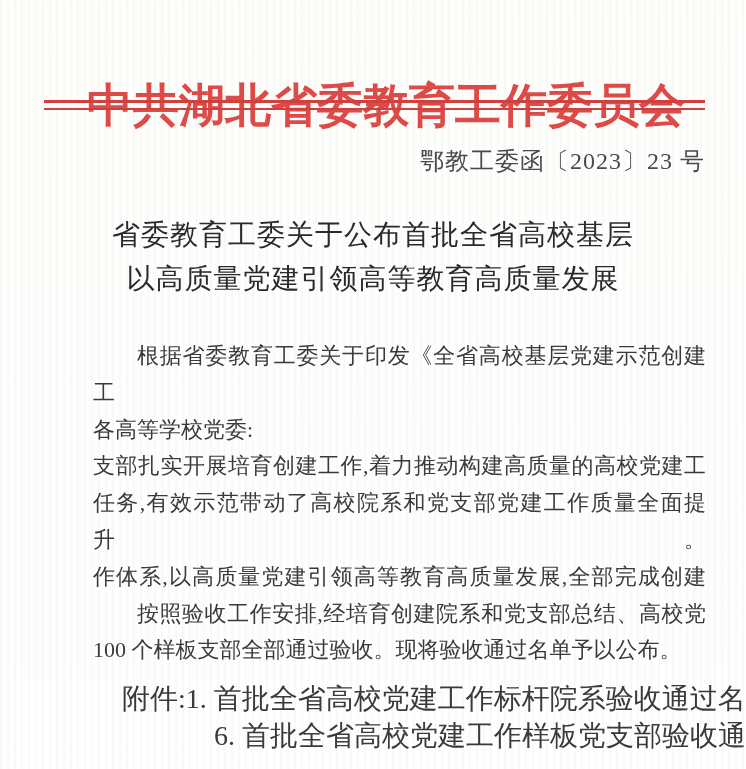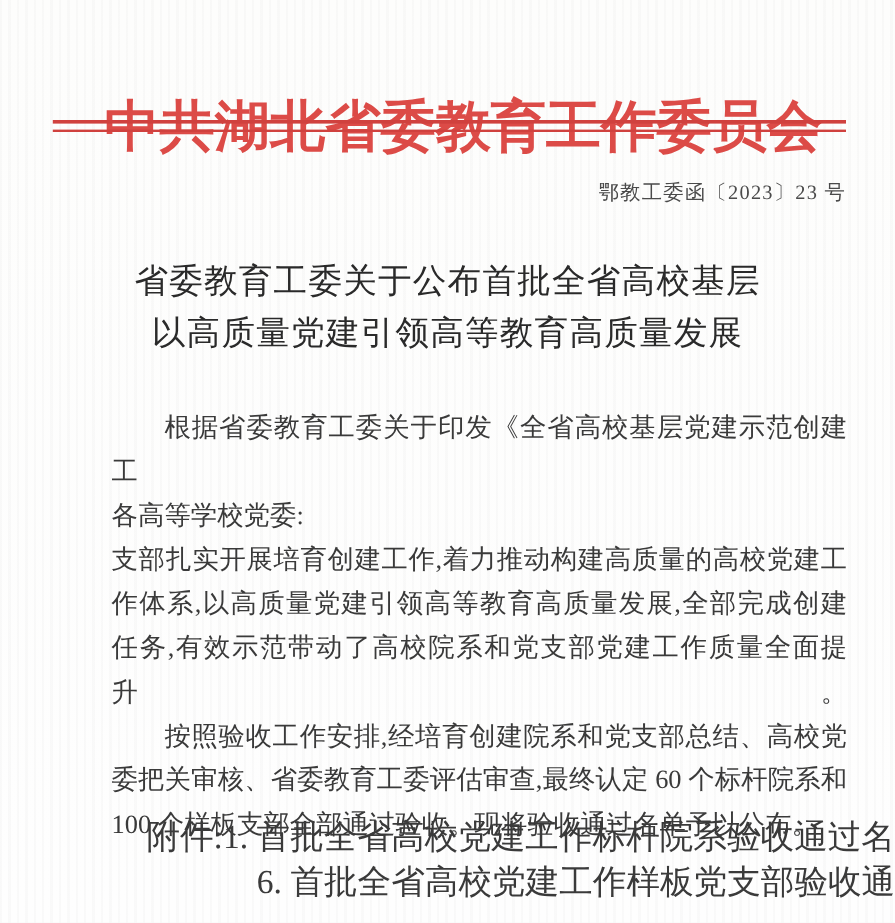--- a/index.html
+++ b/index.html
@@ -35,21 +35,21 @@
     white-space: nowrap;
     margin-top: 48px;
   }
   .rule { position: absolute; left: 44px; width: 661px; background: var(--rule-red); }
   .rule-thick { top: 100px; height: 3px; }
   .rule-thin  { top: 108px; height: 2px; }
   .doc-number {
     position: absolute;
     top: 147px; left: 44px; width: 661px;
     text-align: right;
-    font-size: 17px;
+    font-size: 24px;
     line-height: 28px;
     color: #4a4a4a;
     letter-spacing: 1px;
     white-space: nowrap;
   }
   .doc-title {
     position: absolute;
     top: 213px; left: 0; right: 0;
     text-align: center;
     font-size: 28px;
@@ -92,24 +92,23 @@
 
   <div class="doc-title">
     <div>省委教育工委关于公布首批全省高校基层</div>
     <div>以高质量党建引领高等教育高质量发展</div>
   </div>
 
   <div class="body-block">
     <div class="line indent fill">根据省委教育工委关于印发《全省高校基层党建示范创建工</div>
     <div class="line">各高等学校党委:</div>
     <div class="line fill">支部扎实开展培育创建工作,着力推动构建高质量的高校党建工</div>
+    <div class="line fill">任务,有效示范带动了高校院系和党支部党建工作质量全面提升。</div>
     <div class="line fill">作体系,以高质量党建引领高等教育高质量发展,全部完成创建</div>
-    <div class="line fill">任务,有效示范带动了高校院系和党支部党建工作质量全面提升。</div>
     <div class="line indent fill">按照验收工作安排,经培育创建院系和党支部总结、高校党</div>
-    <div class="line fill">委把关审核、省委教育工委评估审查,最终认定 60 个标杆院系和</div>
     <div class="line">100 个样板支部全部通过验收。现将验收通过名单予以公布。</div>
   </div>
 
   <div class="attachments">
     <div class="att-line-1">附件:1. 首批全省高校党建工作标杆院系验收通过名单</div>
     <div class="att-line-2">6. 首批全省高校党建工作样板党支部验收通过名单</div>
   </div>
 
 </div>
 

